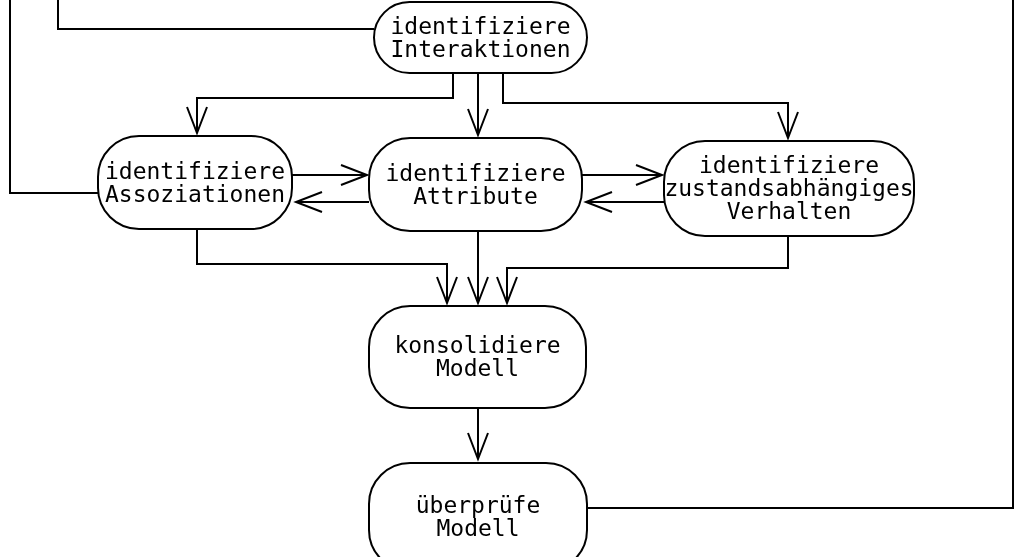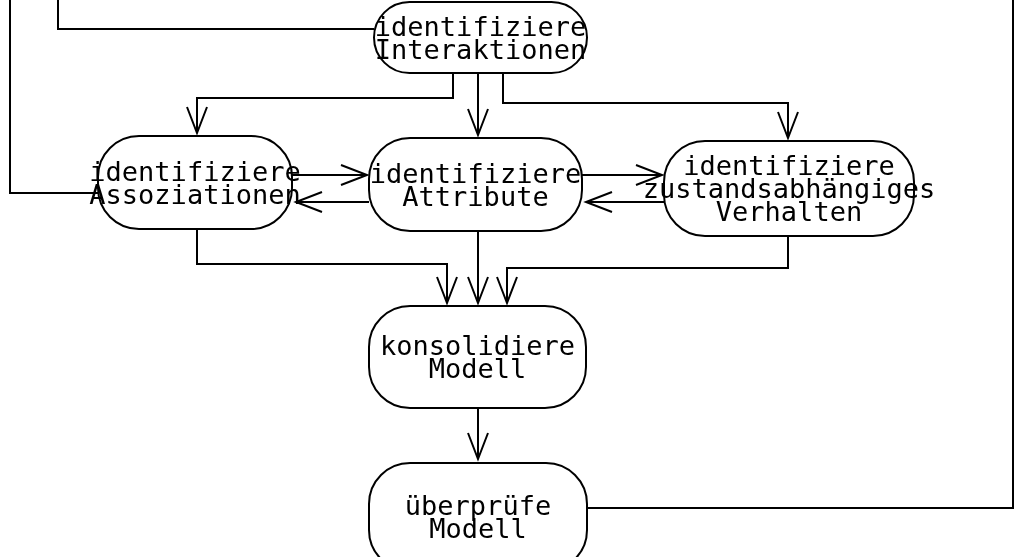--- a/index.html
+++ b/index.html
@@ -10,21 +10,21 @@
   }
   svg.wires{position:absolute;left:0;top:0;width:1024px;height:557px;}
   svg.wires path{stroke:#000000;stroke-width:2;fill:none;}
   .node{
     position:absolute;box-sizing:border-box;
     border:2px solid #000000;border-radius:42px;background:#ffffff;
     display:flex;align-items:center;justify-content:center;
   }
   .node .lbl{
     white-space:pre-line;text-align:center;
-    font-size:27px;line-height:23px;color:#000000;
+    font-size:23px;line-height:23px;color:#000000;
   }
 </style>
 </head>
 <body>
 
 <div class="canvas">
 
   <svg class="wires" width="1024" height="557" viewBox="0 0 1024 557" xmlns="http://www.w3.org/2000/svg">
     <defs>
       <marker id="arrow" markerWidth="30" markerHeight="24" refX="0" refY="0" orient="auto" markerUnits="userSpaceOnUse" overflow="visible">

